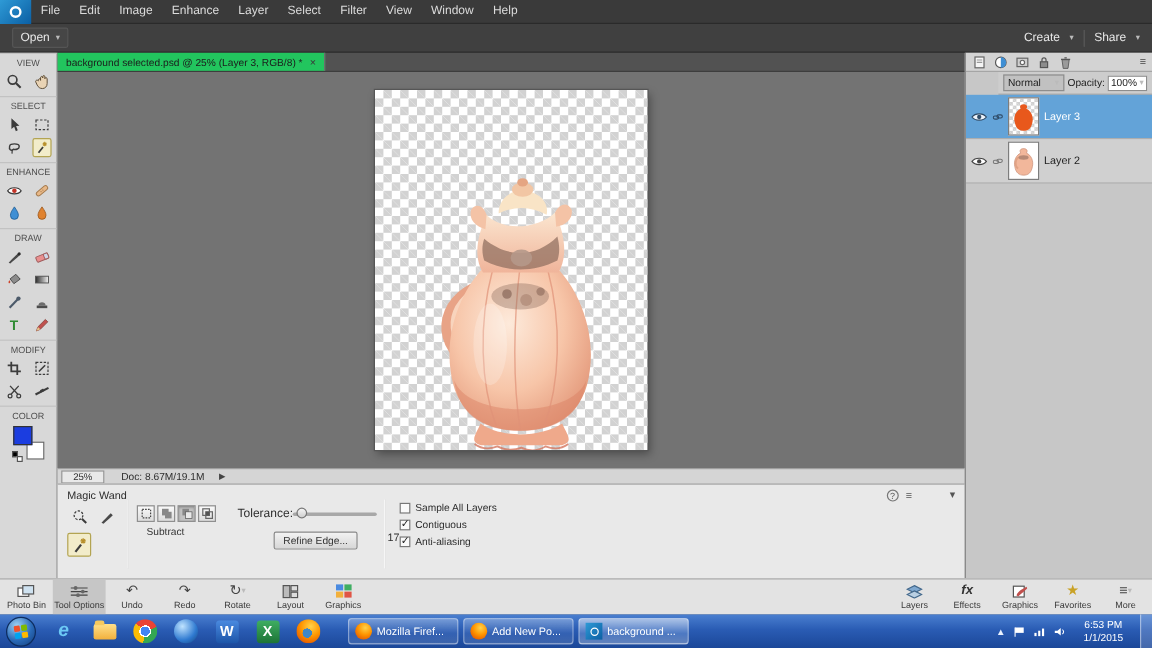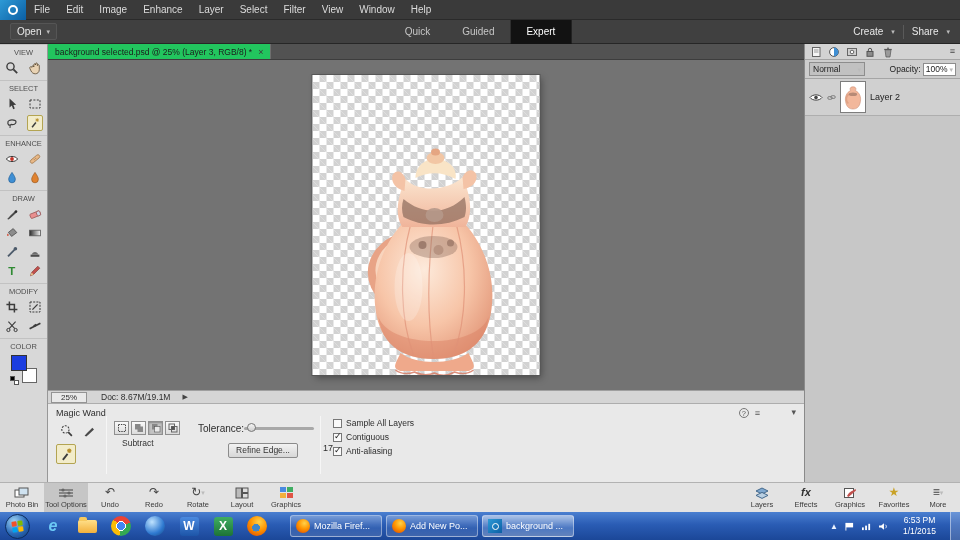--- a/index.html
+++ b/index.html
@@ -71,21 +71,21 @@
   .chk-box .mark{position:absolute;left:0px;top:-3px;font-size:9px;color:#222;font-style:normal;}
   .chk-label{font-size:8.5px;}
   .to-corner{position:absolute;top:4px;display:flex;align-items:center;gap:6px;color:#555;}
   .help-circle{width:10px;height:10px;border:1px solid #777;border-radius:50%;font-size:7.5px;text-align:center;line-height:9px;color:#555;}
 
   
   .layers-panel{position:absolute;right:0;top:44px;width:156px;height:438px;background:#c7c7c7;border-left:1px solid #8a8a8a;}
   .lp-icons{height:16px;background:#d3d3d3;border-bottom:1px solid #a5a5a5;display:flex;align-items:center;gap:6px;padding:0 5px;}
   .lp-icons .spacer{flex:1;}
   .lp-menu{font-size:9px;color:#444;line-height:1;}
-  .lp-controls{height:19px;display:flex;align-items:center;gap:3px;padding:0 4px;border-bottom:1px solid #a5a5a5;background:#cdcdcd;}
+  .lp-controls{height:19px;display:flex;align-items:center;gap:3px;padding:0 4px;border-bottom:1px solid #a5a5a5;background:#cdcdcd;margin-left:27px;}
   .blend-select{width:56px;height:14px;background:#c1c1c1;border:1px solid #8d8d8d;font-size:8.5px;color:#222;display:flex;align-items:center;justify-content:space-between;padding:0 3px;}
   .opacity-wrap{margin-left:auto;display:flex;align-items:center;gap:2px;font-size:8.5px;color:#222;}
   .opacity-box{height:13px;background:#fff;border:1px solid #8d8d8d;padding:0 2px;display:flex;align-items:center;gap:2px;font-size:8.5px;}
   .layer-row{height:37px;display:flex;align-items:center;gap:4px;padding:0 4px;background:#d0d0d0;border-bottom:1px solid #aeaeae;}
   .layer-row.selected{background:#63a3d8;}
   .layer-thumb{width:26px;height:32px;background:#fff;border:1px solid #7d7d7d;position:relative;overflow:hidden;}
   .thumb-checker{background-color:#fff;background-image:linear-gradient(45deg,#cfcfcf 25%,transparent 25%,transparent 75%,#cfcfcf 75%),linear-gradient(45deg,#cfcfcf 25%,transparent 25%,transparent 75%,#cfcfcf 75%);background-size:6px 6px;background-position:0 0,3px 3px;}
   .layer-name{font-size:9px;color:#222;}
   .selected .layer-name{color:#fff;}
 
@@ -151,25 +151,20 @@
     <span class="menu-item">Filter</span>
     <span class="menu-item">View</span>
     <span class="menu-item">Window</span>
     <span class="menu-item">Help</span>
   </div>
 
   <div class="modebar">
     <div class="open-btn">
       <span>Open</span>
       <span class="caret">▾</span>
-    </div>
-    <div class="mode-tabs">
-      <span class="mode-tab">Quick</span>
-      <span class="mode-tab">Guided</span>
-      <span class="mode-tab active">Expert</span>
     </div>
     <div class="right-actions">
       <span>Create</span>
       <span class="caret">▾</span>
       <span class="v-div"></span>
       <span>Share</span>
       <span class="caret">▾</span>
     </div>
   </div>
 
@@ -474,20 +469,37 @@
       </div>
       <div class="opacity-wrap">
         <span>Opacity:</span>
         <span class="opacity-box">
           <span>100%</span>
           <span class="caret">▾</span>
         </span>
       </div>
     </div>
 
+    <div class="layer-row selected">
+      <svg viewBox="0 0 14 9" width="14" height="9">
+          <path d="M1 4.5 C3.5 1 10.5 1 13 4.5 C10.5 8 3.5 8 1 4.5 Z" fill="#eef4fb" stroke="#2e4a66"></path>
+          <circle cx="7" cy="4.5" r="1.8" fill="#2e4a66"></circle>
+        </svg>
+      <svg viewBox="0 0 10 10" width="9" height="9">
+          <rect x="0.8" y="4" width="5" height="3" rx="1.5" fill="none" stroke="#2e4a66"></rect>
+          <rect x="4.2" y="3" width="5" height="3" rx="1.5" fill="none" stroke="#2e4a66"></rect>
+        </svg>
+      <div class="layer-thumb thumb-checker">
+        <svg viewBox="0 0 26 32" width="24" height="30">
+          <path d="M13 5 C10 5 9 7 10.5 9 C6 11 4 16 5 21 C6 27 9 29 13 29 C17 29 20 27 21 21 C22 16 20 11 15.5 9 C17 7 16 5 13 5 Z" fill="#e8581c"></path>
+          <path d="M9 13 C5 14 5 21 8 23" fill="none" stroke="#e8581c" stroke-width="2"></path>
+        </svg>
+      </div>
+      <span class="layer-name">Layer 3</span>
+    </div>
 
     <div class="layer-row">
       <svg viewBox="0 0 14 9" width="14" height="9">
           <path d="M1 4.5 C3.5 1 10.5 1 13 4.5 C10.5 8 3.5 8 1 4.5 Z" fill="#fff" stroke="#444"></path>
           <circle cx="7" cy="4.5" r="1.8" fill="#444"></circle>
         </svg>
       <svg viewBox="0 0 10 10" width="9" height="9">
           <rect x="0.8" y="4" width="5" height="3" rx="1.5" fill="none" stroke="#777"></rect>
           <rect x="4.2" y="3" width="5" height="3" rx="1.5" fill="none" stroke="#777"></rect>
         </svg>

